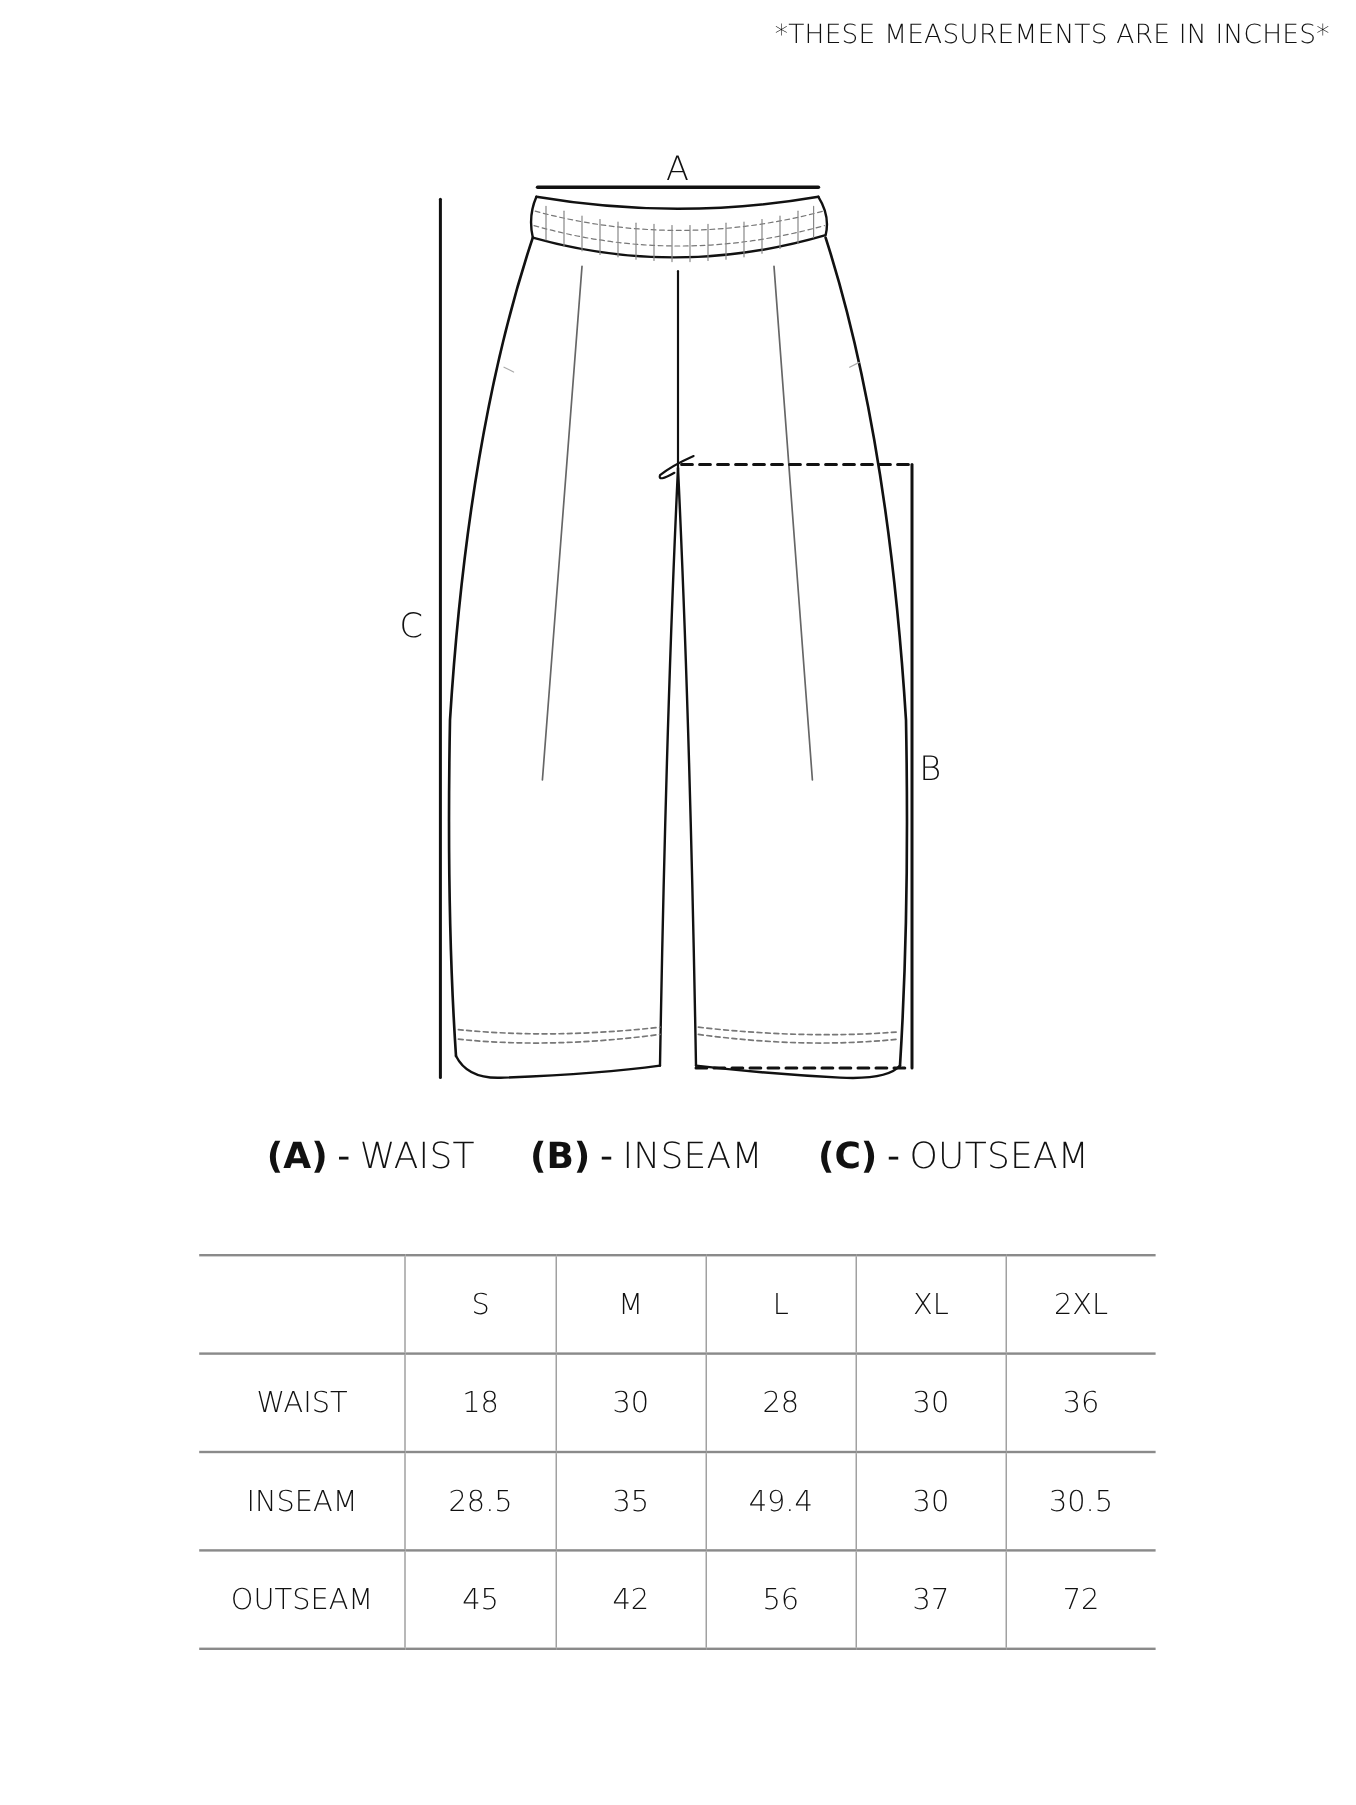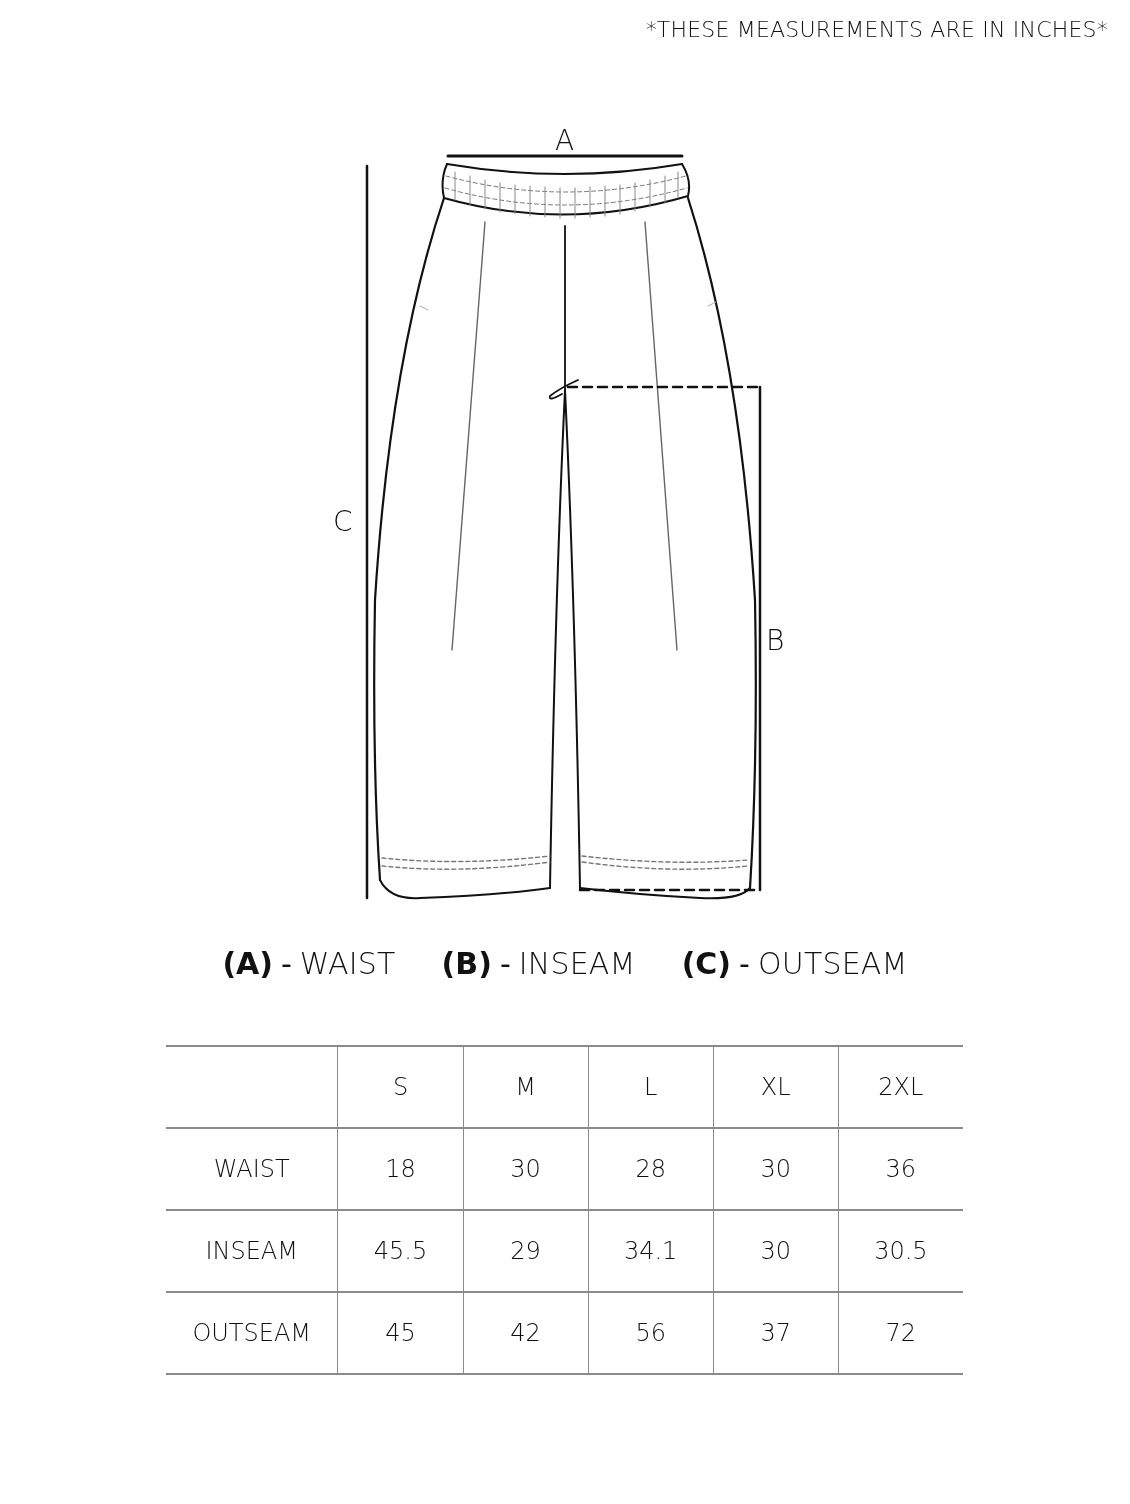--- a/index.html
+++ b/index.html
@@ -128,23 +128,23 @@
   <tr>
     <td class="rowhead">WAIST</td>
     <td>18</td>
     <td>30</td>
     <td>28</td>
     <td>30</td>
     <td>36</td>
   </tr>
   <tr>
     <td class="rowhead">INSEAM</td>
-    <td>45.5</td>
-    <td>29</td>
-    <td>34.1</td>
+    <td>28.5</td>
+    <td>35</td>
+    <td>49.4</td>
     <td>30</td>
     <td>30.5</td>
   </tr>
   <tr>
     <td class="rowhead">OUTSEAM</td>
     <td>45</td>
     <td>42</td>
     <td>56</td>
     <td>37</td>
     <td>72</td>

